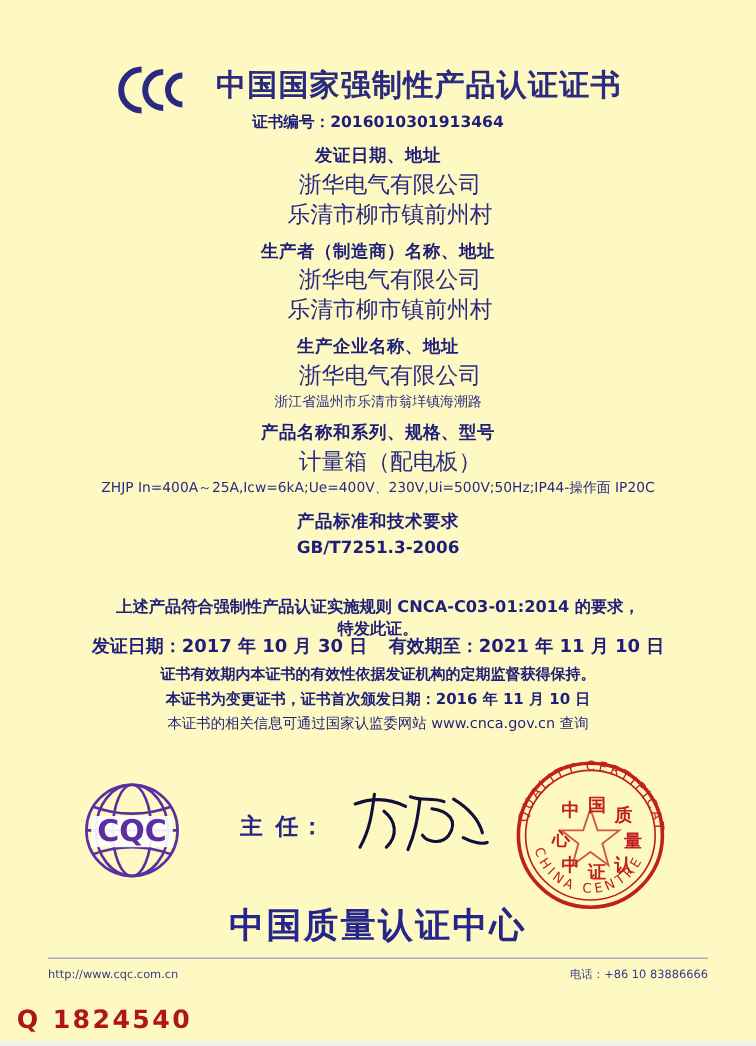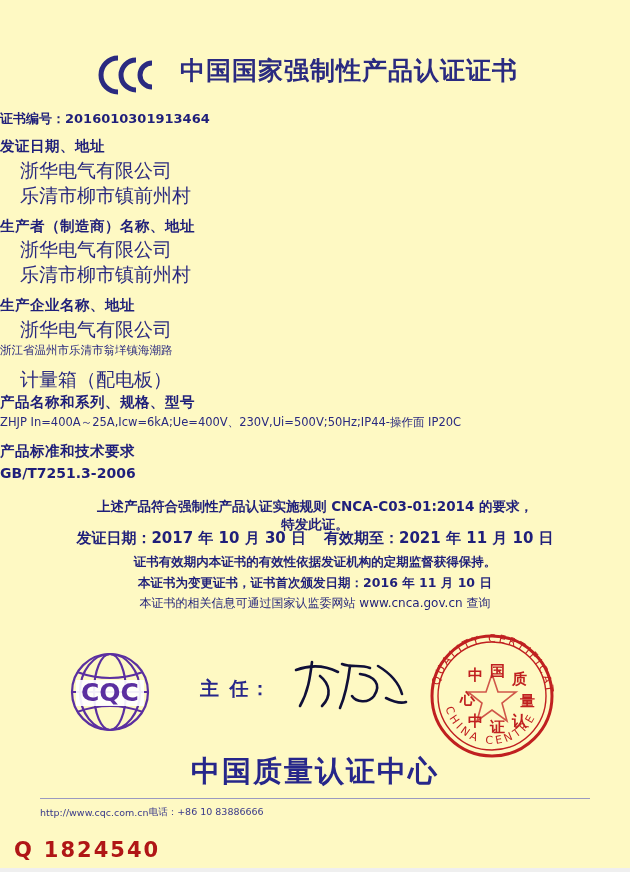--- a/index.html
+++ b/index.html
@@ -51,23 +51,23 @@
     font-weight: bold;
     letter-spacing: 1px;
     color: #2a2a80;
     white-space: nowrap;
   }
 
   
   .body-block {
     position: absolute;
     left: 0;
-    top: 108px;
-    width: 630px;
-    text-align: left;
+    top: 92px;
+    width: 630px;
+    text-align: center;
   }
   .line {
     line-height: 1.0;
     white-space: nowrap;
   }
   .cert-no {
     font-family: "DejaVu Sans", "Liberation Sans", sans-serif;
     font-size: 13px;
     font-weight: bold;
     margin-top: 4px;
@@ -218,21 +218,21 @@
   .footer {
     position: absolute;
     left: 40px;
     top: 804px;
     width: 550px;
     height: 16px;
     font-family: "DejaVu Sans", "Liberation Sans", sans-serif;
     font-size: 9.5px;
     color: #3a3a8a;
     display: flex;
-    justify-content: flex-start;
+    justify-content: space-between;
     align-items: center;
   }
   .footer .mid { text-align: center; }
 
   
   .serial {
     position: absolute;
     left: 14px;
     top: 838px;
     font-family: "DejaVu Sans", "Liberation Sans", sans-serif;
@@ -284,22 +284,22 @@
     <div class="line section-head">生产者（制造商）名称、地址</div>
     <div class="line value">浙华电气有限公司</div>
     <div class="line value">乐清市柳市镇前州村</div>
     <div class="gap"></div>
 
     <div class="line section-head">生产企业名称、地址</div>
     <div class="line value">浙华电气有限公司</div>
     <div class="line value-small">浙江省温州市乐清市翁垟镇海潮路</div>
     <div class="gap"></div>
 
+    <div class="line section-head">产品名称和系列、规格、型号</div>
     <div class="line value">计量箱（配电板）</div>
-    <div class="line section-head">产品名称和系列、规格、型号</div>
     <div class="line model-line">ZHJP In=400A～25A,Icw=6kA;Ue=400V、230V,Ui=500V;50Hz;IP44-操作面 IP20C</div>
     <div class="gap"></div>
 
     <div class="line section-head">产品标准和技术要求</div>
     <div class="line std-value">GB/T7251.3-2006</div>
   </div>
 
   <div class="statement">
     <div class="line s1">上述产品符合强制性产品认证实施规则 CNCA-C03-01:2014 的要求，</div>
     <div class="line s2">特发此证。</div>

